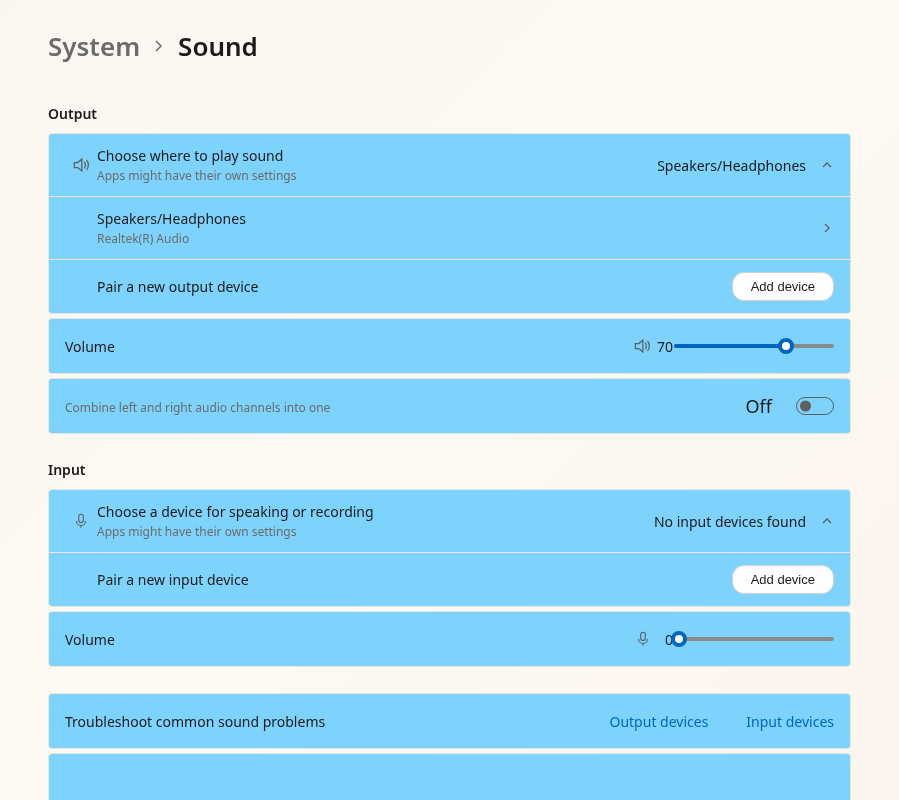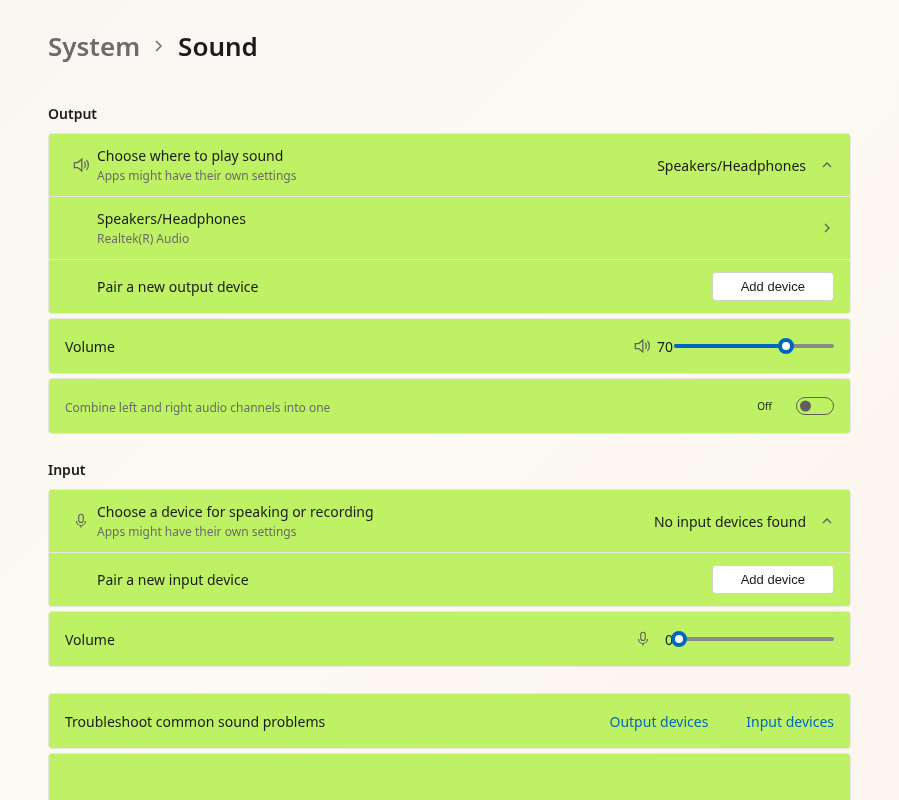--- a/index.html
+++ b/index.html
@@ -11,21 +11,21 @@
     color: #1b1b1b;
     overflow: hidden;
   }
   .page { padding: 28px 48px 0 48px; }
   .breadcrumb { display: flex; align-items: center; gap: 14px; margin-bottom: 40px; }
   .breadcrumb .sys { font-size: 26px; font-weight: 600; color: #6b6b6b; cursor: pointer; }
   .breadcrumb .chev { color: #6b6b6b; }
   .breadcrumb .current { font-size: 26px; font-weight: 600; color: #1b1b1b; }
   .section-label { font-size: 14px; font-weight: 600; color: #1b1b1b; margin-bottom: 10px; }
   .card {
-    background: #bef264;
+    background: #7dd3fc;
     border: 1px solid #e9e5df;
     border-radius: 4px;
     margin-bottom: 4px;
   }
   .row {
     display: flex;
     align-items: center;
     padding: 12px 16px;
     min-height: 54px;
   }
@@ -33,22 +33,22 @@
   .row .icon-slot { width: 32px; display:flex; justify-content:center; align-items:center; color:#5f5f5f;}
   .row .texts { flex: 1; display:flex; flex-direction:column; justify-content:center; }
   .row .title { font-size: 14px; color:#1b1b1b; }
   .row .subtitle { font-size: 12px; color:#6b6b6b; margin-top:2px;}
   .row .trail { display:flex; align-items:center; gap:14px; }
   .trail-text { font-size:14px; color:#1b1b1b; }
   .chevron { width:14px; height:14px; display:flex; align-items:center; justify-content:center; color:#5f5f5f; cursor:pointer;}
   .btn {
     background:#fefefe;
     border:1px solid #d6d2cb;
-    border-radius:4px;
-    padding:6px 28px;
+    border-radius:12px;
+    padding:6px 18px;
     font-size:13px;
     cursor:pointer;
     color:#1b1b1b;
   }
   .link { color:#0067c0; font-size:14px; cursor:pointer; }
   .spacer { height: 22px; }
   .slider-wrap { display:flex; align-items:center; gap:1px; flex:1; justify-content:flex-end;}
   .slider {
     position: relative;
     width: 160px;
@@ -66,21 +66,21 @@
   }
   .slider-num { font-size:14px; color:#1b1b1b; min-width:20px; text-align:right;}
   .toggle {
     width:38px; height:18px; border:1px solid #5f5f5f; border-radius:10px;
     position:relative; cursor:pointer; background:transparent;
   }
   .toggle .knob {
     position:absolute; left:3px; top:50%; transform:translateY(-50%);
     width:11px; height:11px; border-radius:50%; background:#5f5f5f;
   }
-  .toggle-label { font-size:10px; color:#1b1b1b; margin-right:10px;}
+  .toggle-label { font-size:18px; color:#1b1b1b; margin-right:10px;}
   svg { display:block; }
 </style>
 </head>
 <body>
 
 <div class="page">
 
   <div class="breadcrumb">
     <span class="sys">System</span>
     <span class="chev">

